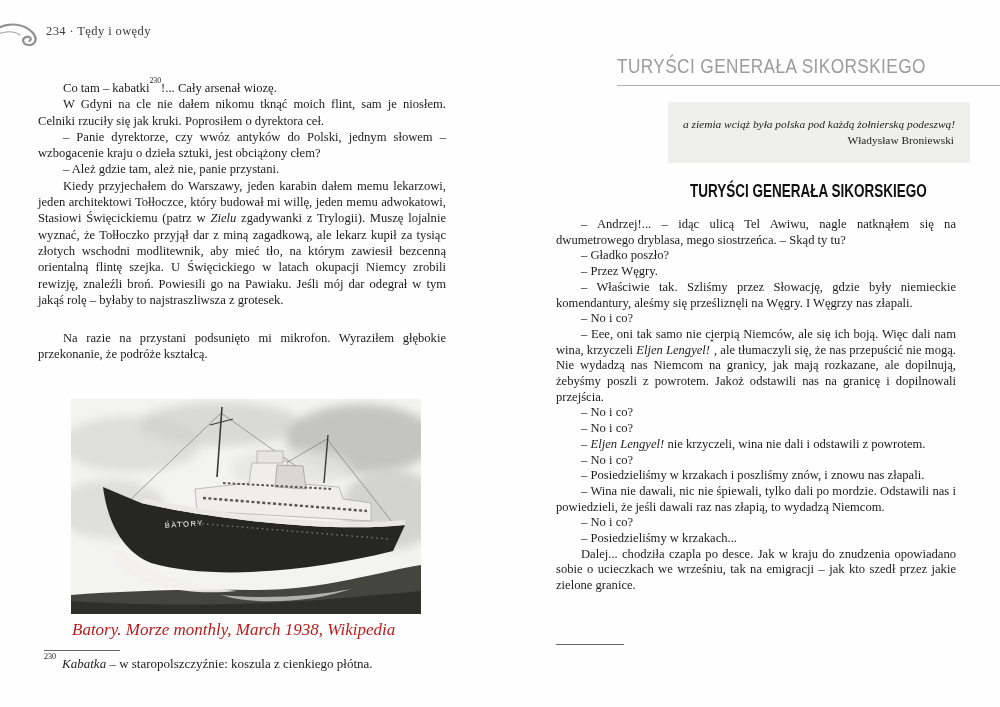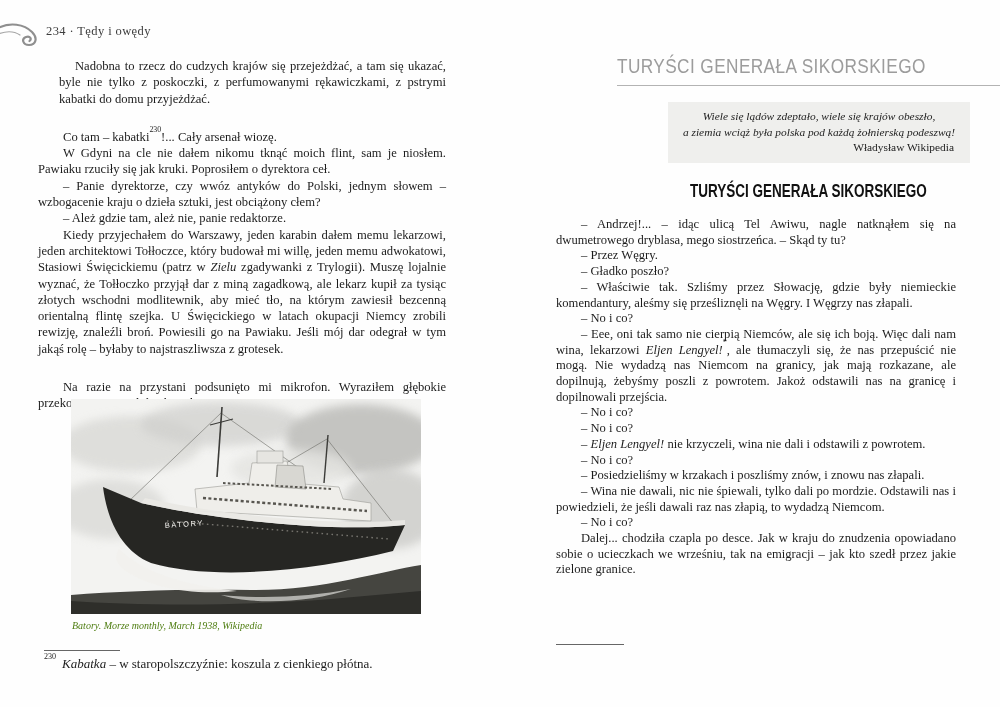--- a/index.html
+++ b/index.html
@@ -22,21 +22,21 @@
     letter-spacing:0.4px;
   }
   .body-left {
     position:absolute; left:38px; top:58px; width:408px;
     font-size:12.6px; line-height:16.3px;
   }
   .ship-figure { position:absolute; left:71px; top:399px; width:350px; height:215px; }
   .ship-figure svg { display:block; width:100%; height:100%; }
   .caption-left {
     position:absolute; left:72px; top:620px; width:360px;
-    font-style:italic; font-size:10px; color:#4d7c0f;
+    font-style:italic; font-size:17px; color:#b91c1c;
   }
   .footnote-left { position:absolute; left:44px; top:650px; width:400px; font-size:13px; }
   .footnote-rule { width:76px; border-top:1px solid #666; margin-bottom:5px; }
   .footnote-left .fn-marker { margin-right:6px; }
   .footnote-right { position:absolute; left:556px; top:644px; width:400px; font-size:11.4px; }
   .footnote-right .footnote-rule { width:68px; }
   .footnote-right .fn-marker { margin-right:12px; }
 
   
   .runhead-right {
@@ -72,25 +72,24 @@
   <div>
 
     <svg class="ornament" viewBox="0 0 42 32">
       <path d="M-2,10 C10,4 24,6 32,14 C38,20 36,27 29,27 C23,27 21,21 26,19 C30,17.5 32,21 29.5,23" fill="none" stroke="#8f8f8f" stroke-width="2.2" stroke-linecap="round"></path>
       <path d="M-2,16 C6,13 14,13 20,17" fill="none" stroke="#a5a5a5" stroke-width="1.2" stroke-linecap="round"></path>
     </svg>
 
     <div class="runhead-left">234 · Tędy i owędy</div>
 
     <div class="body-left">
-        <p class="para quote"><span>Nadobna to rzecz do cudzych krajów się przejeżdżać, a tam się ukazać, byle nie tylko z poskoczki, z perfumowanymi rękawiczkami, z pstrymi kabatki do domu przyjeżdżać.</span></p>
         <p class="para indent space-before"><span>Co tam – kabatki</span><sup>230</sup><span>!... Cały arsenał wiozę.</span></p>
-        <p class="para indent"><span>W Gdyni na cle nie dałem nikomu tknąć moich flint, sam je niosłem. Pawiaku rzuciły się jak kruki. Poprosiłem o dyrektora ceł.</span></p>
+        <p class="para indent"><span>W Gdyni na cle nie dałem nikomu tknąć moich flint, sam je niosłem. Celniki rzuciły się jak kruki. Poprosiłem o dyrektora ceł.</span></p>
         <p class="para indent"><span>– Panie dyrektorze, czy wwóz antyków do Polski, jednym słowem – wzbogacenie kraju o dzieła sztuki, jest obciążony cłem?</span></p>
-        <p class="para indent"><span>– Ależ gdzie tam, ależ nie, panie redaktorze.</span></p>
+        <p class="para indent"><span>– Ależ gdzie tam, ależ nie, panie przystani.</span></p>
         <p class="para indent"><span>Kiedy przyjechałem do Warszawy, jeden karabin dałem memu lekarzowi, jeden architektowi Tołłoczce, który budował mi willę, jeden memu adwokatowi, Stasiowi Święcickiemu (patrz w </span><i>Zielu</i><span> zgadywanki z Trylogii). Muszę lojalnie wyznać, że Tołłoczko przyjął dar z miną zagadkową, ale lekarz kupił za tysiąc złotych wschodni modlitewnik, aby mieć tło, na którym zawiesił bezcenną orientalną flintę szejka. U Święcickiego w latach okupacji Niemcy zrobili rewizję, znaleźli broń. Powiesili go na Pawiaku. Jeśli mój dar odegrał w tym jakąś rolę – byłaby to najstraszliwsza z grotesek.</span></p>
         <p class="para indent space-before"><span>Na razie na przystani podsunięto mi mikrofon. Wyraziłem głębokie przekonanie, że podróże kształcą.</span></p>
       </div>
 
     <div class="ship-figure">
       <svg viewBox="0 0 350 215" preserveAspectRatio="none">
         <defs>
           <filter id="soft" x="-20%" y="-20%" width="140%" height="140%">
             <feGaussianBlur stdDeviation="5"></feGaussianBlur>
           </filter>
@@ -142,43 +141,43 @@
     </div>
   </div>
 
   <div>
 
     <div class="runhead-right">
       <span class="condensed">TURYŚCI GENERAŁA SIKORSKIEGO</span>
     </div>
 
     <div class="epigraph">
-      <div class="ep-line">Wiele się lądów zdeptało, wiele się krajów obeszło,</div>
       <div class="ep-line">a ziemia wciąż była polska pod każdą żołnierską podeszwą!</div>
-      <div class="ep-attr">Władysław Wikipedia</div>
+      <div class="ep-attr">Władysław Broniewski</div>
     </div>
 
     <div class="chapter-title">
       <span class="condensed">TURYŚCI GENERAŁA SIKORSKIEGO</span>
     </div>
 
     <div class="body-right">
         <p class="para indent"><span>– Andrzej!... – idąc ulicą Tel Awiwu, nagle natknąłem się na dwumetrowego dryblasa, mego siostrzeńca. – Skąd ty tu?</span></p>
+        <p class="para indent"><span>– Gładko poszło?</span></p>
         <p class="para indent"><span>– Przez Węgry.</span></p>
-        <p class="para indent"><span>– Gładko poszło?</span></p>
         <p class="para indent"><span>– Właściwie tak. Szliśmy przez Słowację, gdzie były niemieckie komendantury, aleśmy się prześliznęli na Węgry. I Węgrzy nas złapali.</span></p>
         <p class="para indent"><span>– No i co?</span></p>
-        <p class="para indent"><span>– Eee, oni tak samo nie cierpią Niemców, ale się ich boją. Więc dali nam wina, lekarzowi </span><i>Eljen Lengyel!</i><sup>*</sup><span>, ale tłumaczyli się, że nas przepuścić nie mogą. Nie wydadzą nas Niemcom na granicy, jak mają rozkazane, ale dopilnują, żebyśmy poszli z powrotem. Jakoż odstawili nas na granicę i dopilnowali przejścia.</span></p>
+        <p class="para indent"><span>– Eee, oni tak samo nie cierpią Niemców, ale się ich boją. Więc dali nam wina, krzyczeli </span><i>Eljen Lengyel!</i><sup>*</sup><span>, ale tłumaczyli się, że nas przepuścić nie mogą. Nie wydadzą nas Niemcom na granicy, jak mają rozkazane, ale dopilnują, żebyśmy poszli z powrotem. Jakoż odstawili nas na granicę i dopilnowali przejścia.</span></p>
         <p class="para indent"><span>– No i co?</span></p>
         <p class="para indent"><span>– No i co?</span></p>
         <p class="para indent"><span>– </span><i>Eljen Lengyel!</i><span> nie krzyczeli, wina nie dali i odstawili z powrotem.</span></p>
         <p class="para indent"><span>– No i co?</span></p>
         <p class="para indent"><span>– Posiedzieliśmy w krzakach i poszliśmy znów, i znowu nas złapali.</span></p>
         <p class="para indent"><span>– Wina nie dawali, nic nie śpiewali, tylko dali po mordzie. Odstawili nas i powiedzieli, że jeśli dawali raz nas złapią, to wydadzą Niemcom.</span></p>
         <p class="para indent"><span>– No i co?</span></p>
+        <p class="para indent"><span>– Posiedzieliśmy w krzakach...</span></p>
         <p class="para indent"><span>Dalej... chodziła czapla po desce. Jak w kraju do znudzenia opowiadano sobie o ucieczkach we wrześniu, tak na emigracji – jak kto szedł przez jakie zielone granice.</span></p>
       </div>
 
     <div class="footnote-right">
       <div class="footnote-rule"></div>
     </div>
   </div>
 
 </div>
 

